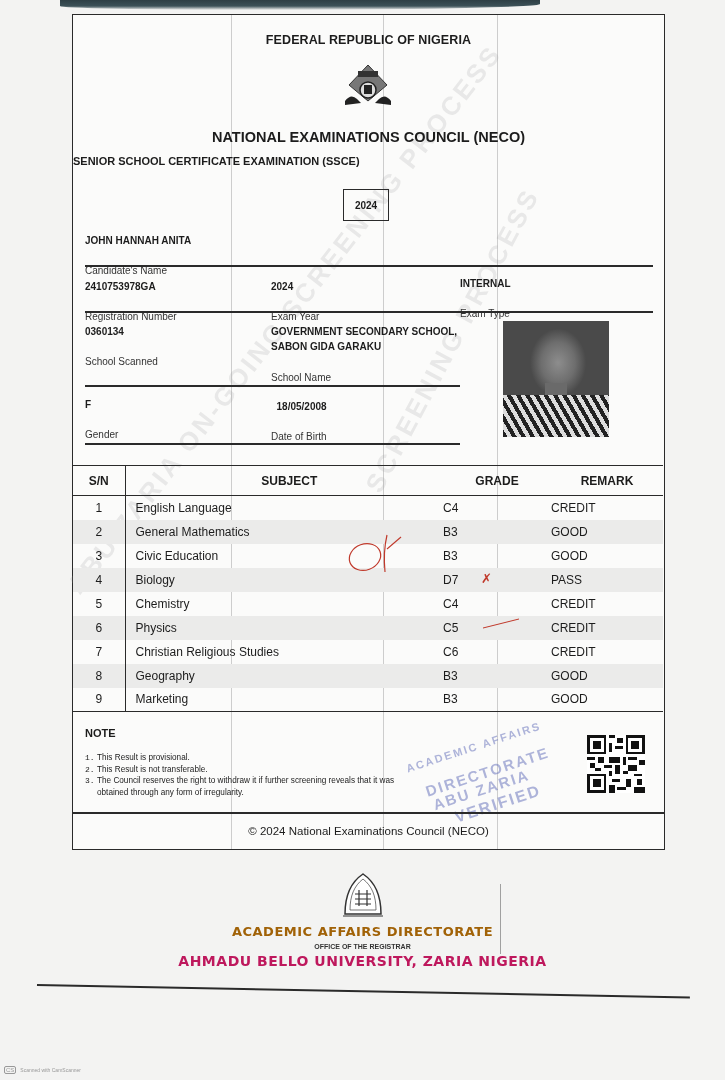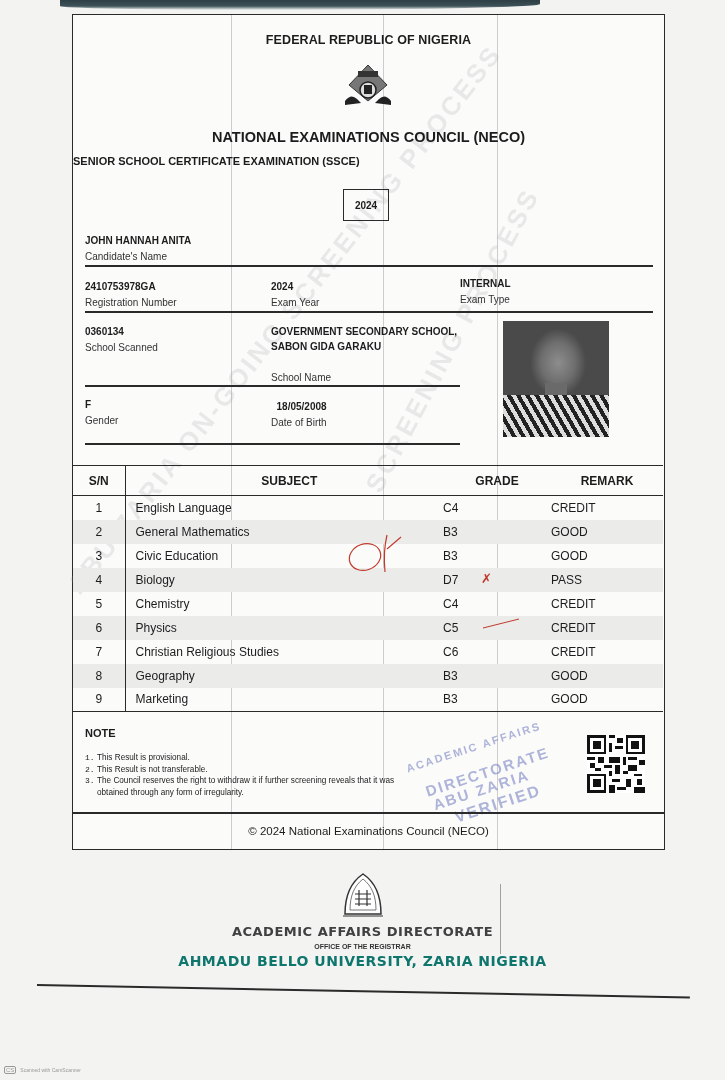--- a/index.html
+++ b/index.html
@@ -21,21 +21,21 @@
     }
     .crease { position: absolute; top: 0; bottom: 0; width: 1px; background: rgba(120,120,120,0.35); }
 
     .hdr-federal { position: absolute; top: 18px; left: 0; right: 0; text-align: center; font-size: 12.5px; font-weight: bold; letter-spacing: 0.1px; }
     .coat { position: absolute; left: 270px; top: 48px; width: 50px; height: 45px; }
     .hdr-neco { position: absolute; top: 114px; left: 0; right: 0; text-align: center; font-size: 14.5px; font-weight: bold; }
     .hdr-ssce { position: absolute; top: 140px; left: 0; right: 0; text-align: left; font-size: 11px; font-weight: bold; }
     .year-box { position: absolute; left: 270px; top: 174px; width: 46px; height: 32px; border: 1.5px solid #2a2a2a; font-size: 10px; font-weight: bold; display: flex; align-items: center; justify-content: center; }
 
     .field-value { font-size: 10px; font-weight: bold; }
-    .field-label { font-size: 10px; color: #333; margin-top: 5px; }
+    .field-label { font-size: 10px; color: #333; margin-top: 19px; }
     .field { position: absolute; }
     .hline { position: absolute; height: 1.5px; background: #2a2a2a; }
 
     .photo {
       position: absolute; left: 430px; top: 306px; width: 106px; height: 116px;
       background: radial-gradient(ellipse 28px 34px at 52% 36%, #8d8d8d 0%, #6e6e6e 60%, #4a4a4a 100%), #555;
       overflow: hidden;
     }
     .photo .shirt {
       position: absolute; left: 0; right: 0; bottom: 0; height: 42px;
@@ -63,23 +63,23 @@
     .copyright { position: absolute; left: 0; right: 0; top: 810px; text-align: center; font-size: 11.5px; }
     .footer-line-top { position: absolute; left: 0; right: 0; top: 797px; height: 1.5px; background: #2a2a2a; }
 
     .stamp { position: absolute; color: rgba(110,120,190,0.55); font-weight: bold; transform: rotate(-18deg); font-size: 15px; letter-spacing: 2px; }
     .watermark { position: absolute; color: rgba(150,150,150,0.18); font-size: 26px; letter-spacing: 3px; font-weight: bold; white-space: nowrap; }
 
     .pen-mark { position: absolute; color: #c0392b; font-family: "DejaVu Serif", serif; }
 
     .abu-block { position: absolute; left: 0; right: 0; top: 872px; text-align: center; }
     .abu-logo { display: block; margin: 0 auto; width: 44px; height: 46px; }
-    .abu-dir { font-size: 13px; font-weight: bold; color: #404040; letter-spacing: 0.5px; margin-top: 6px; font-family: "DejaVu Sans", sans-serif; }
+    .abu-dir { font-size: 13px; font-weight: bold; color: #a16207; letter-spacing: 0.5px; margin-top: 6px; font-family: "DejaVu Sans", sans-serif; }
     .abu-office { font-size: 7px; font-weight: bold; color: #333; margin-top: 4px; }
-    .abu-uni { font-size: 14px; font-weight: bold; color: #0f766e; letter-spacing: 0.5px; margin-top: 3px; font-family: "DejaVu Sans", sans-serif; }
+    .abu-uni { font-size: 14px; font-weight: bold; color: #be185d; letter-spacing: 0.5px; margin-top: 3px; font-family: "DejaVu Sans", sans-serif; }
     .bottom-line { position: absolute; left: 37px; top: 984px; width: 653px; height: 1.5px; background: #2a2a2a; transform: rotate(1.1deg); transform-origin: left; }
     .scanner { position: absolute; left: 4px; top: 1066px; display: flex; align-items: center; gap: 4px; font-size: 5px; color: #999; }
     .scanner .cs { border: 1px solid #999; font-size: 6px; padding: 0 1px; border-radius: 2px; }
     .vcrease { position: absolute; width: 1px; background: rgba(60,60,60,0.45); }
   </style>
 </head>
 <body>
 
 <div class="top-shadow"></div>
 

